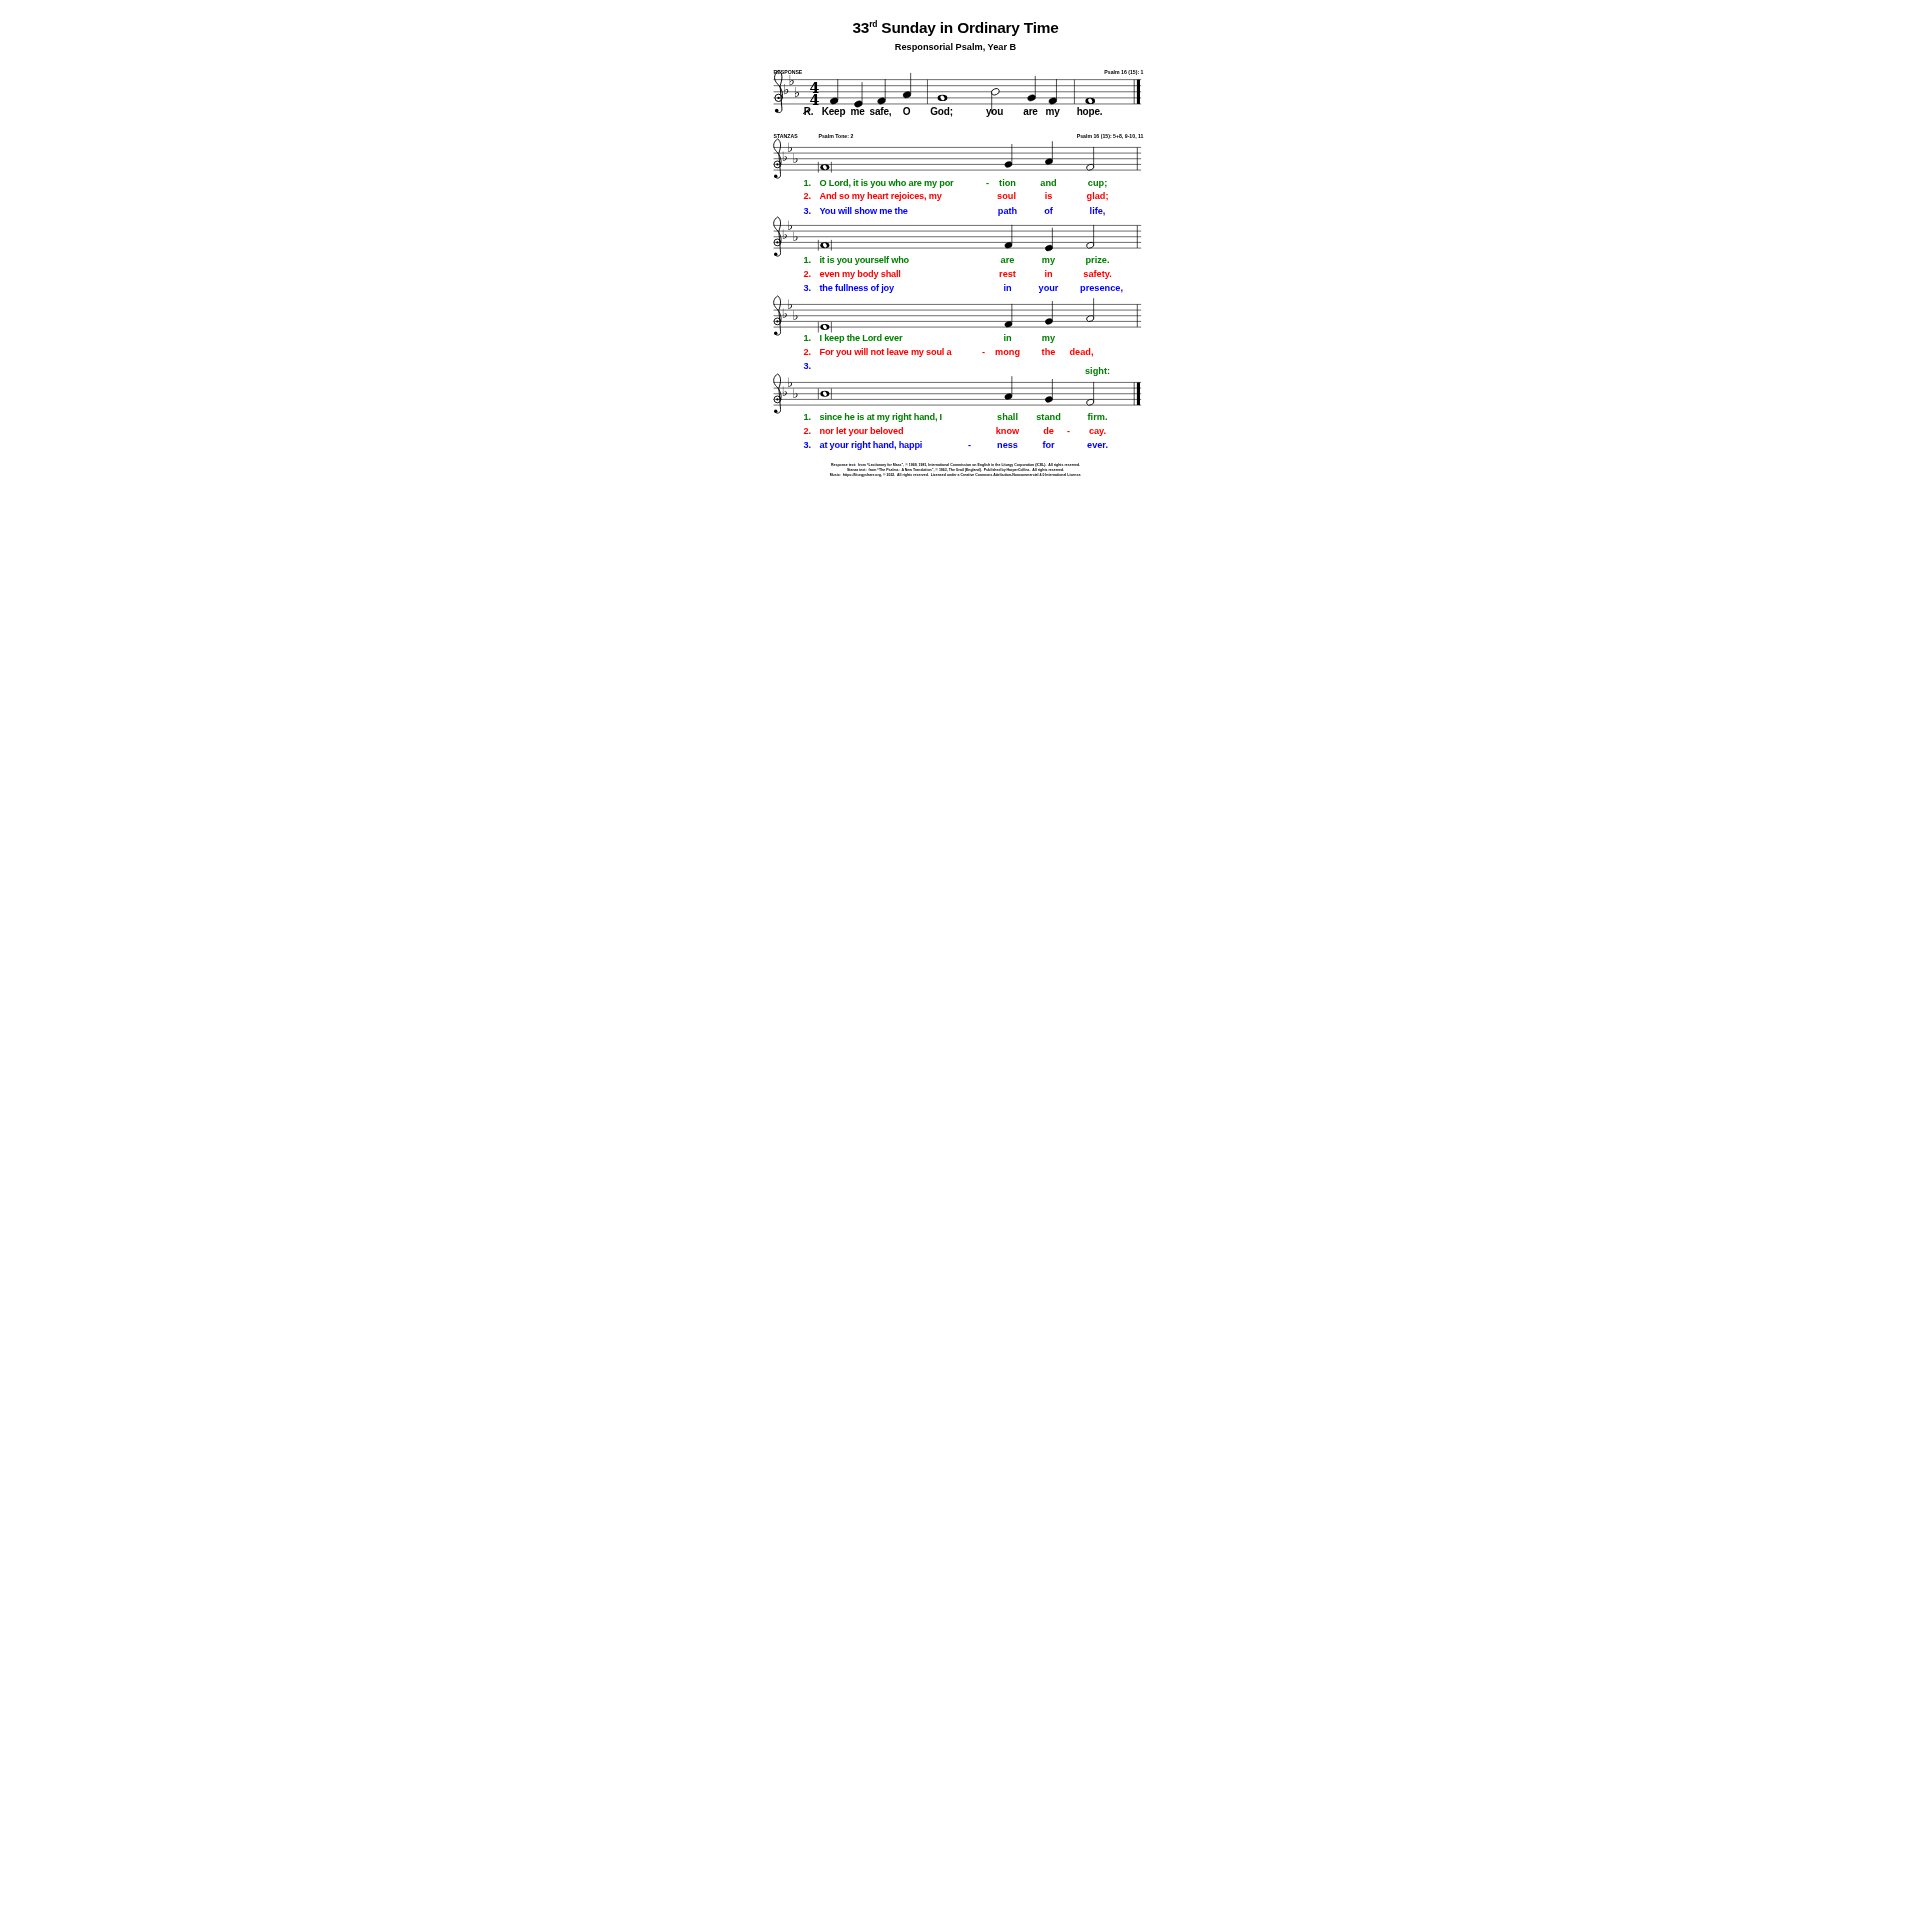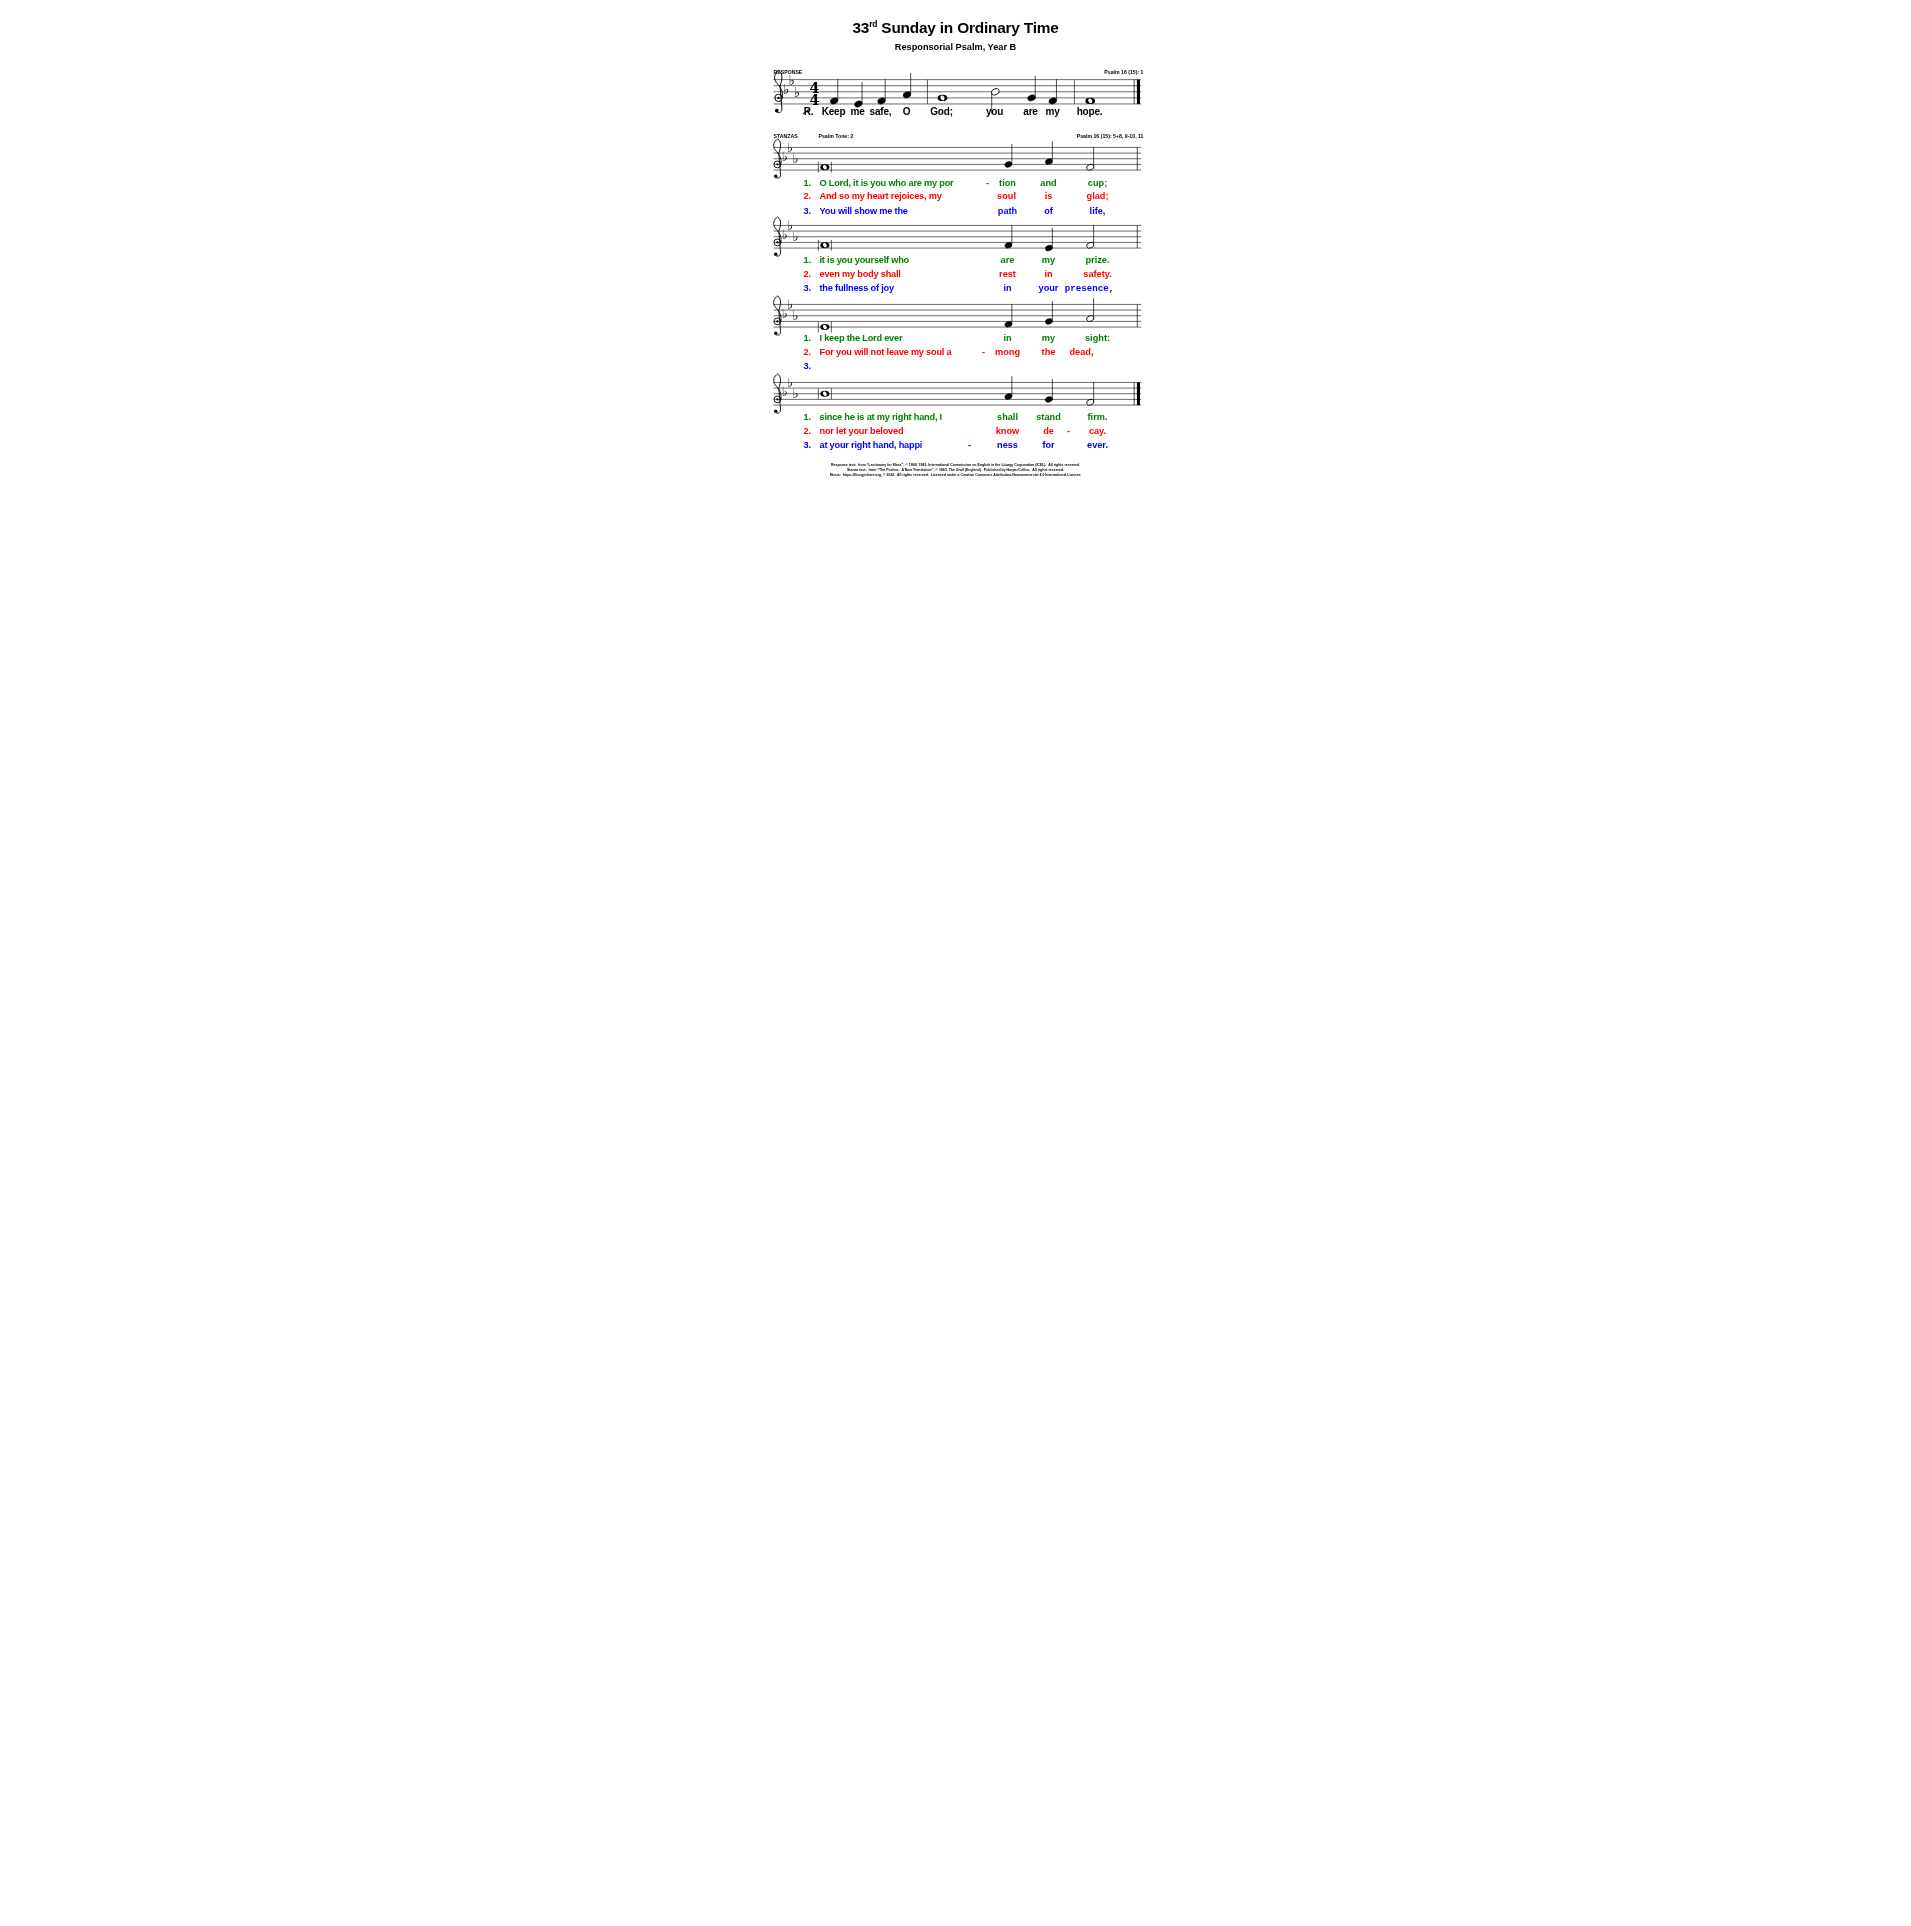--- a/index.html
+++ b/index.html
@@ -266,28 +266,28 @@
         <span class="st-main">even my body shall</span>
         <span class="st-col" style="left: 291px; text-align: right;">rest</span>
         <span class="st-col" style="left: 332px;">in</span>
         <span class="st-col" style="left: 381px;">safety.</span>
       </div>
       <div class="st-row" style="top: 283px; color: rgb(0, 0, 255);">
         <span class="st-num">3.</span>
         <span class="st-main">the fullness of joy</span>
         <span class="st-col" style="left: 291px;">in</span>
         <span class="st-col" style="left: 332px;">your</span>
-        <span class="st-col" style="left: 373px; font-family: Liberation Mono, monospace;">presence,</span>
+        <span class="st-col" style="left: 385px;">presence,</span>
       </div>
       <div class="st-row" style="top: 333px; color: rgb(0, 128, 0);">
         <span class="st-num">1.</span>
         <span class="st-main">I keep the Lord ever</span>
         <span class="st-col" style="left: 291px;">in</span>
         <span class="st-col" style="left: 332px;">my</span>
-        <span class="st-col" style="left: 381px;">sight:</span>
+        <span class="st-col" style="left: 381px; margin-top: 33px;">sight:</span>
       </div>
       <div class="st-row" style="top: 347px; color: rgb(255, 0, 0);">
         <span class="st-num">2.</span>
         <span class="st-main">For you will not leave my soul a</span>
         <span class="st-col" style="left: 267px;">-</span>
         <span class="st-col" style="left: 291px;">mong</span>
         <span class="st-col" style="left: 332px;">the</span>
         <span class="st-col" style="left: 365px;">dead,</span>
       </div>
       <div class="st-row" style="top: 361px; color: rgb(0, 0, 255);">

